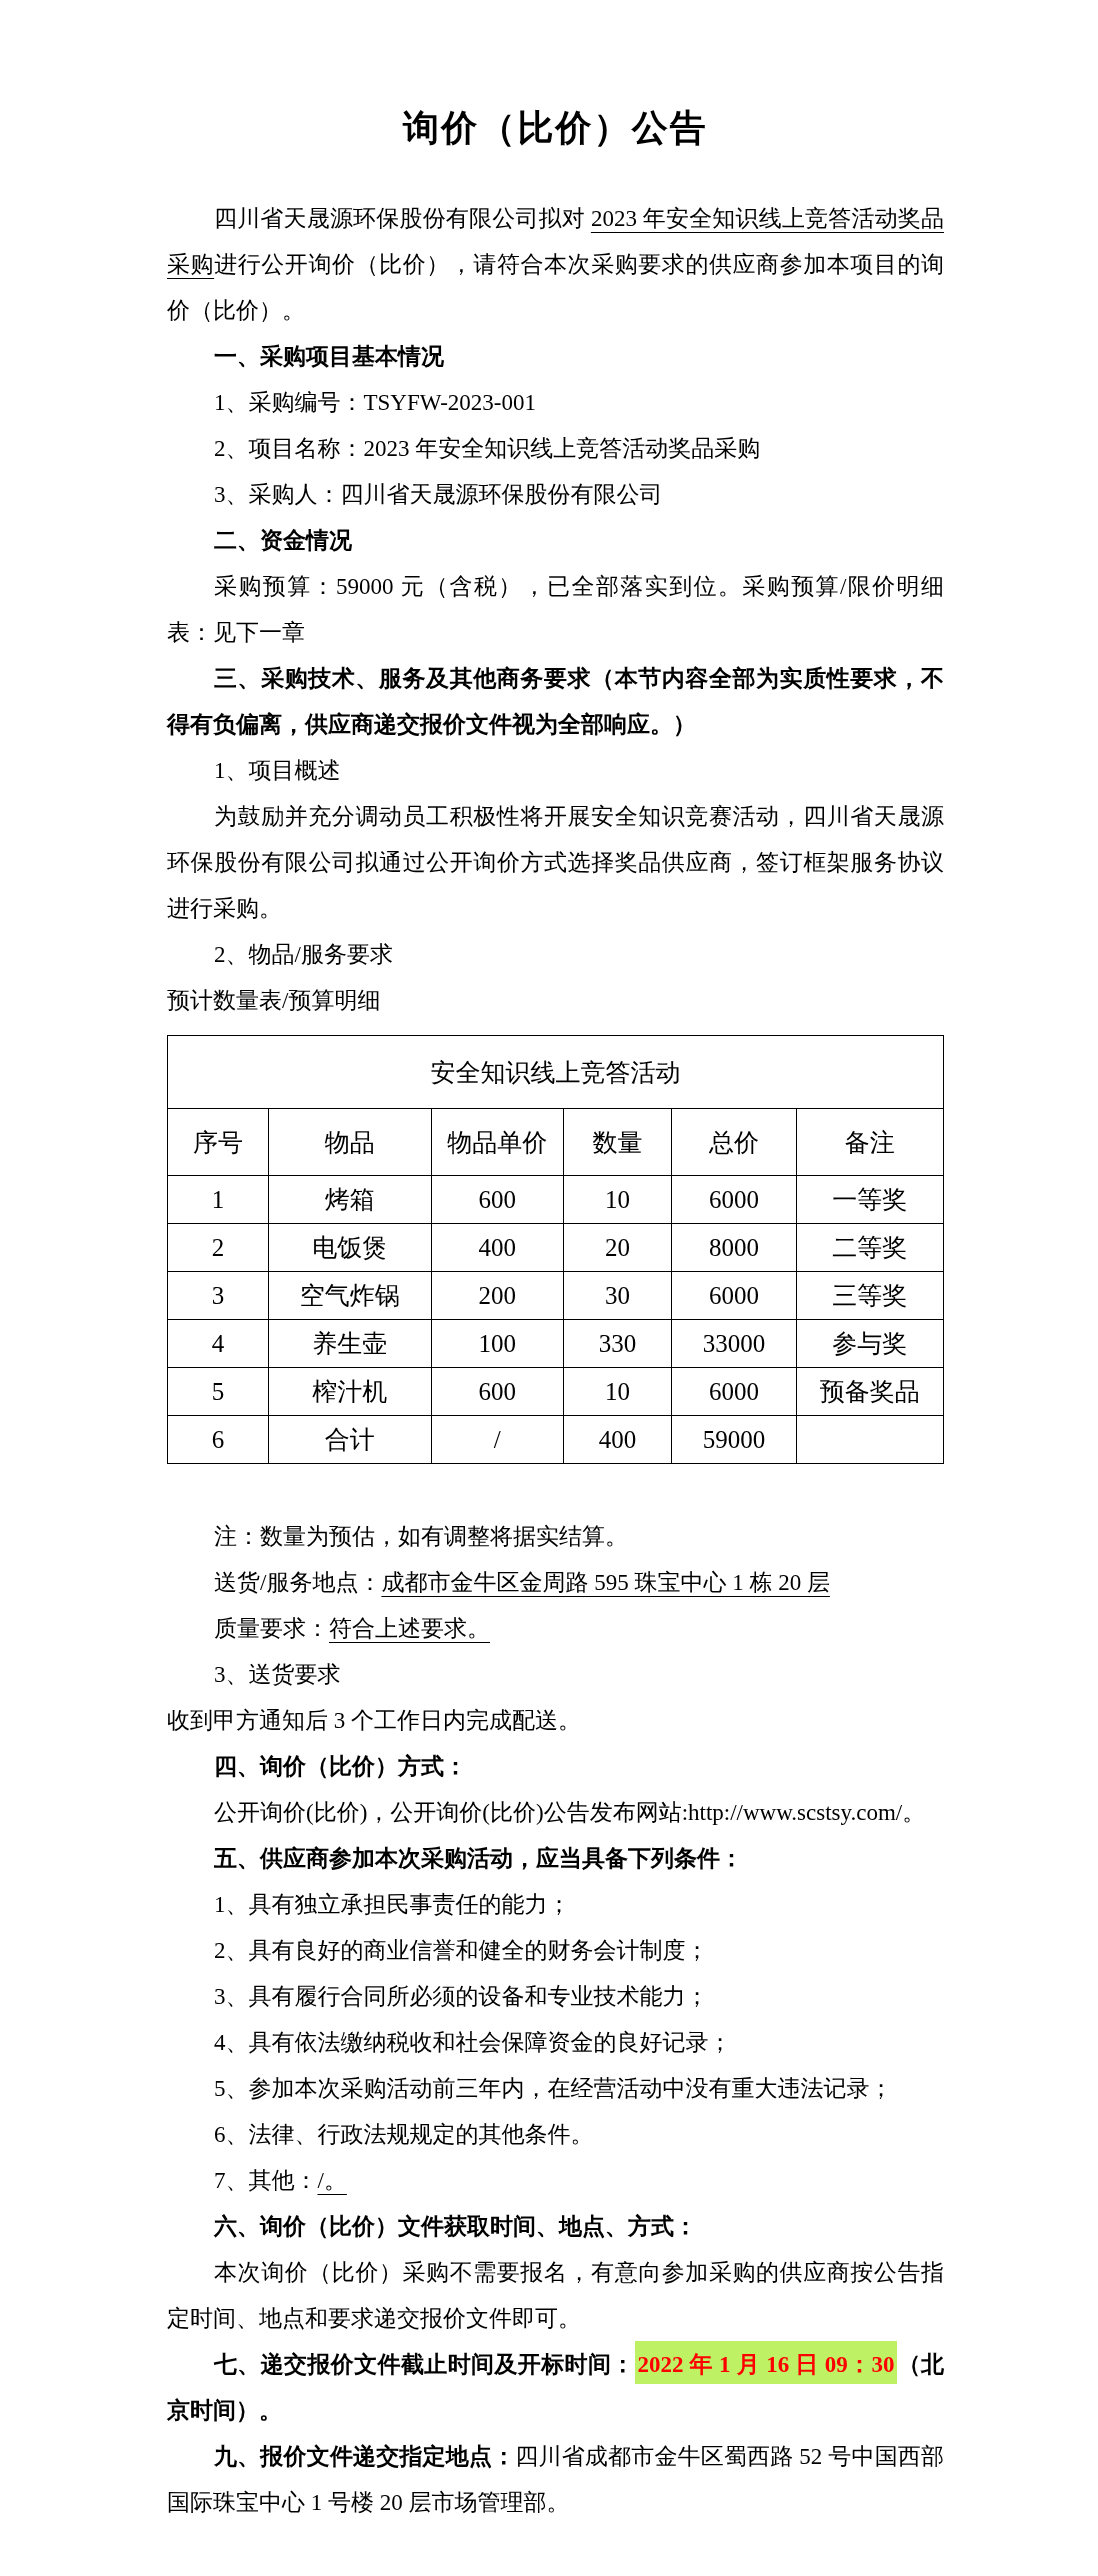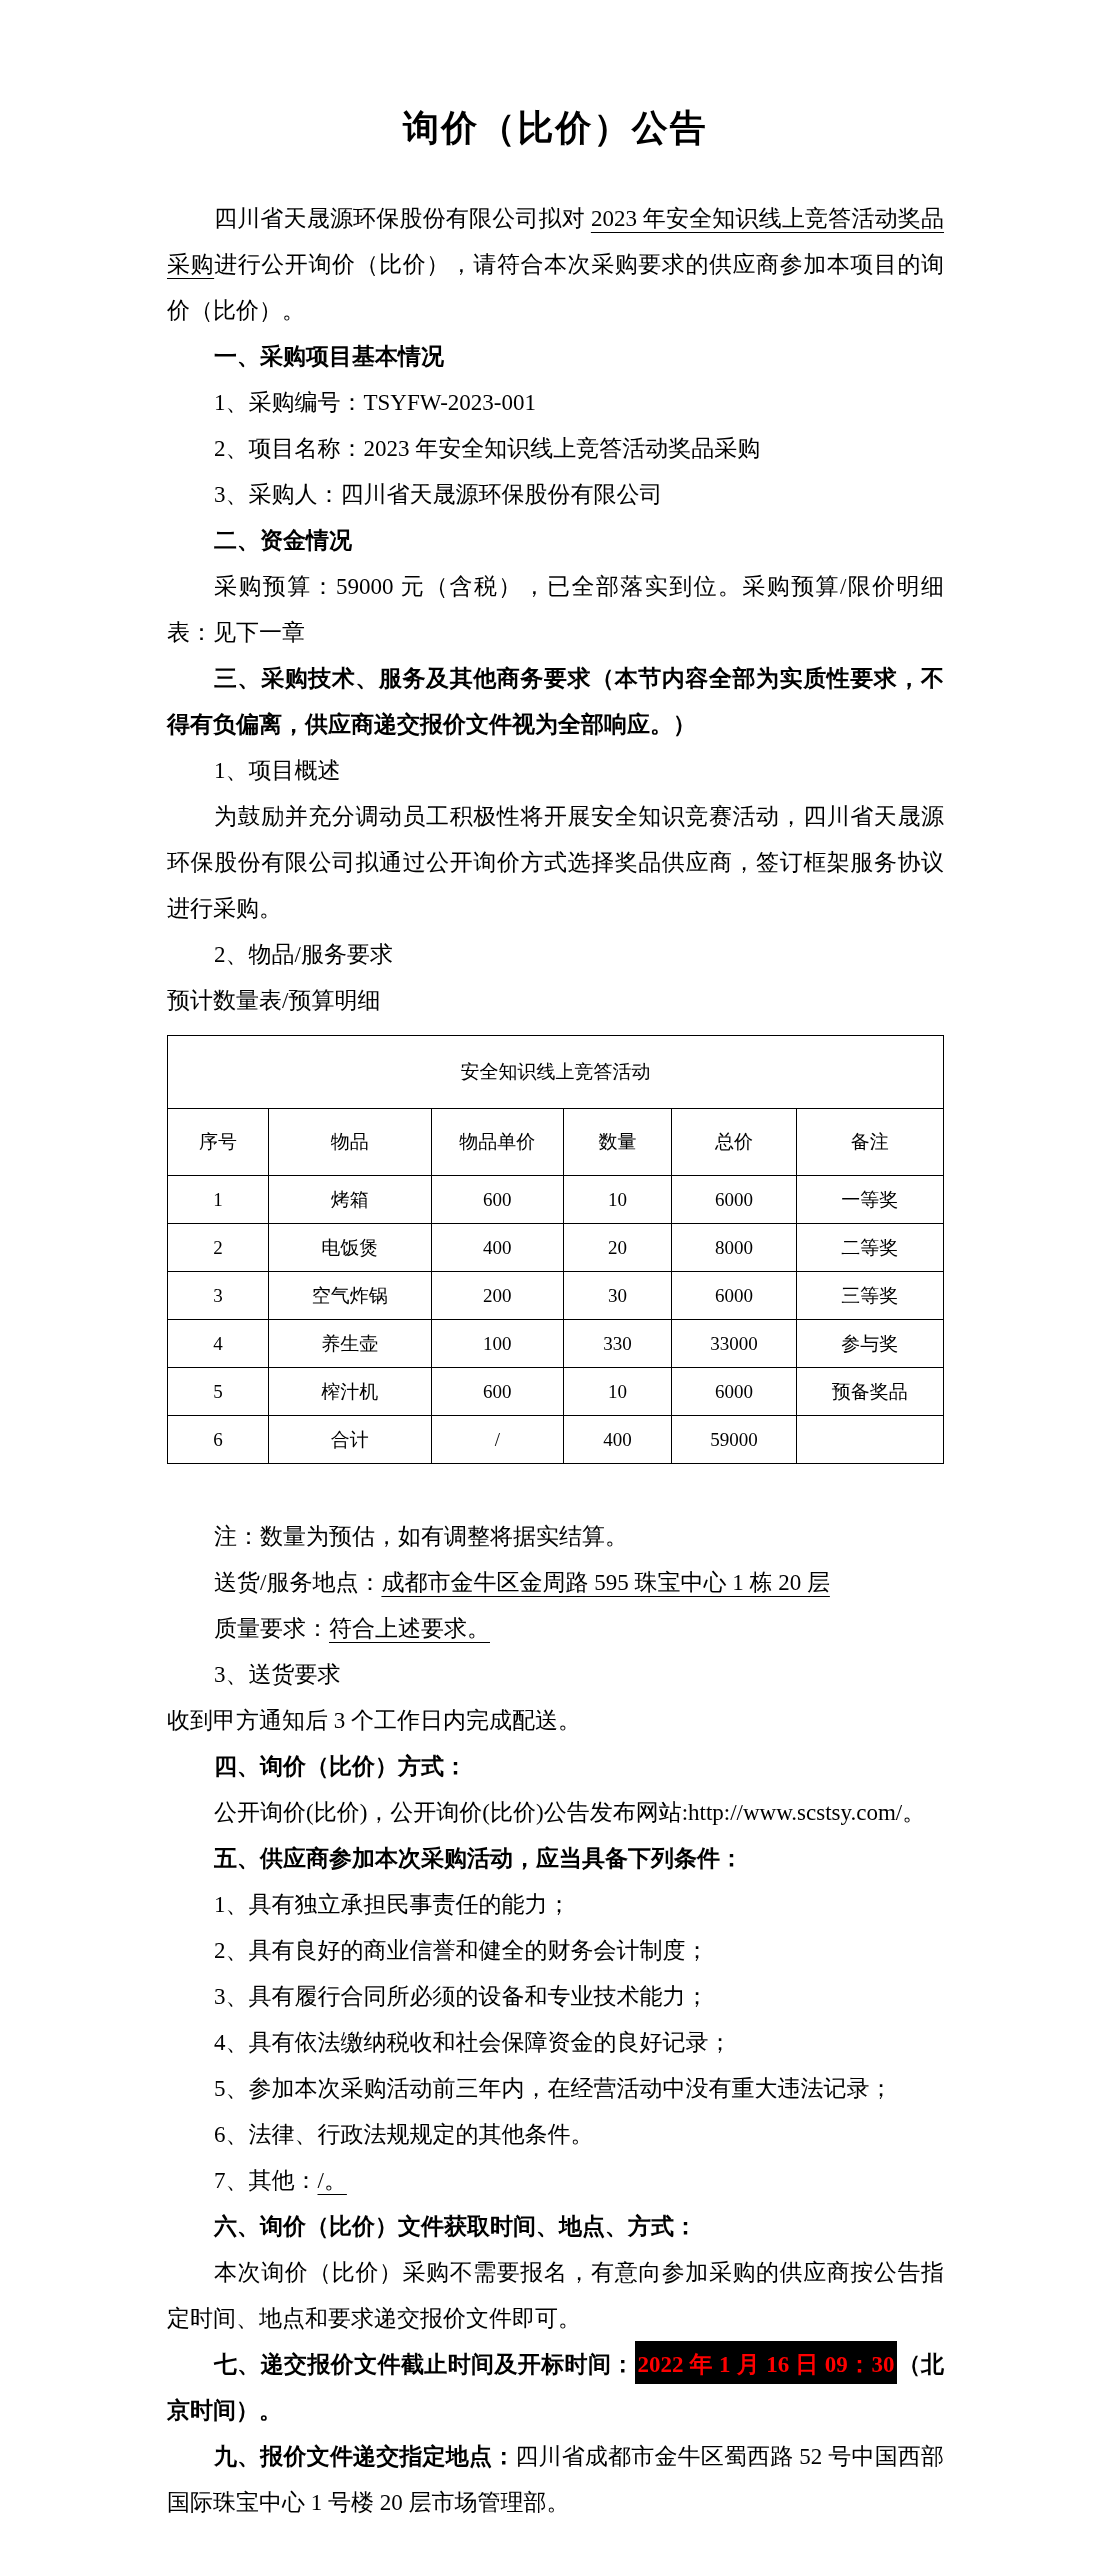--- a/index.html
+++ b/index.html
@@ -31,33 +31,33 @@
   }
   .ind{text-indent:47px;}
   .center{text-align:left;}
   .b{font-weight:bold;}
   .u{
     text-decoration:underline;
     text-decoration-thickness:1.4px;
     text-underline-offset:6.2px;
   }
   .hl{
-    background:#000000;
+    background:#bef264;
     color:#ff0000;
     padding:11px 2.8px 7px 2.8px;
   }
   table.price-table{
     width:100%;
     border-collapse:collapse;
     table-layout:fixed;
     margin:11px 0 50px 0;
   }
   table.price-table td{
     border:1.4px solid #000;
-    font-size:19px;
+    font-size:25px;
     text-align:center;
     vertical-align:middle;
     padding:0;
     overflow:hidden;
   }
   td.tcap{height:72px;}
   tr.thead td{height:66px;}
   tr.trow td{height:47px;}
 </style>
 </head>

